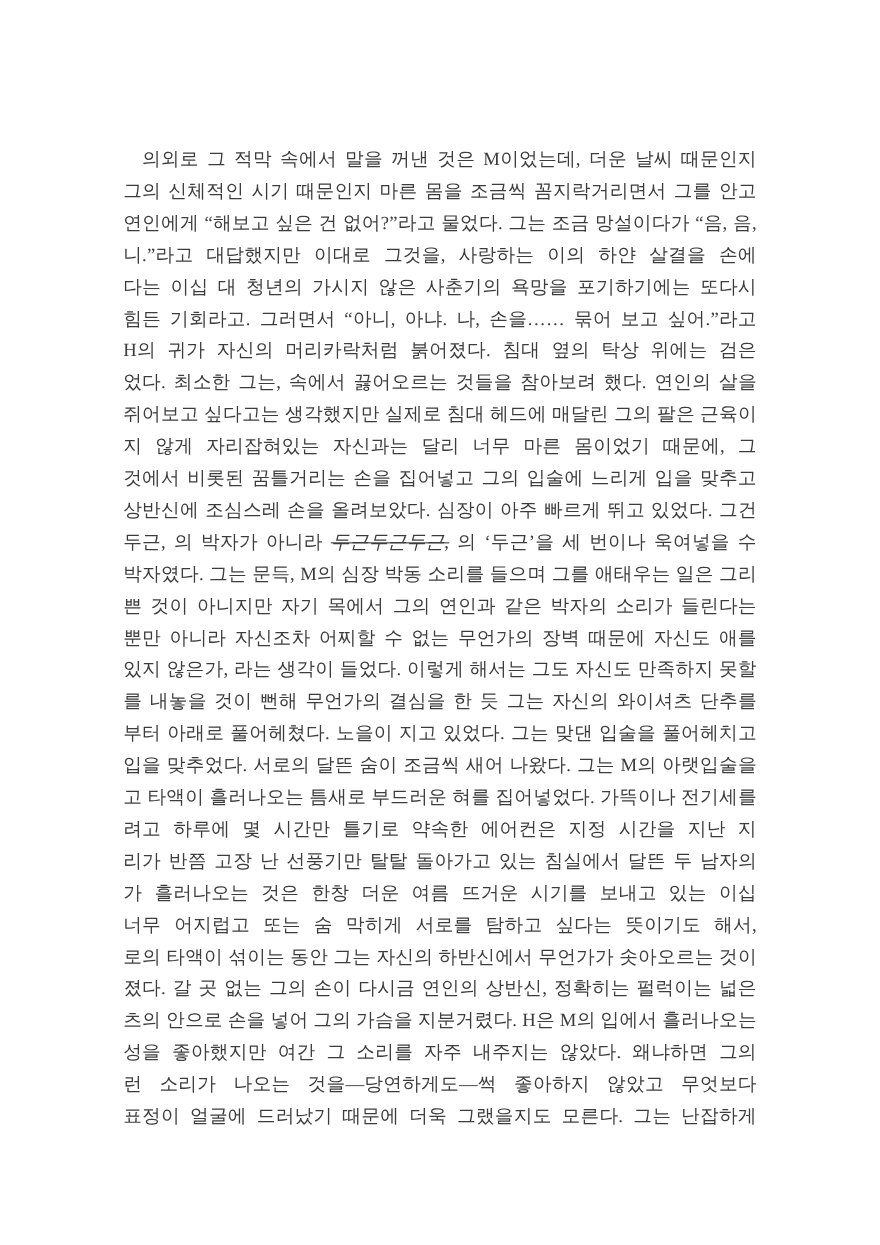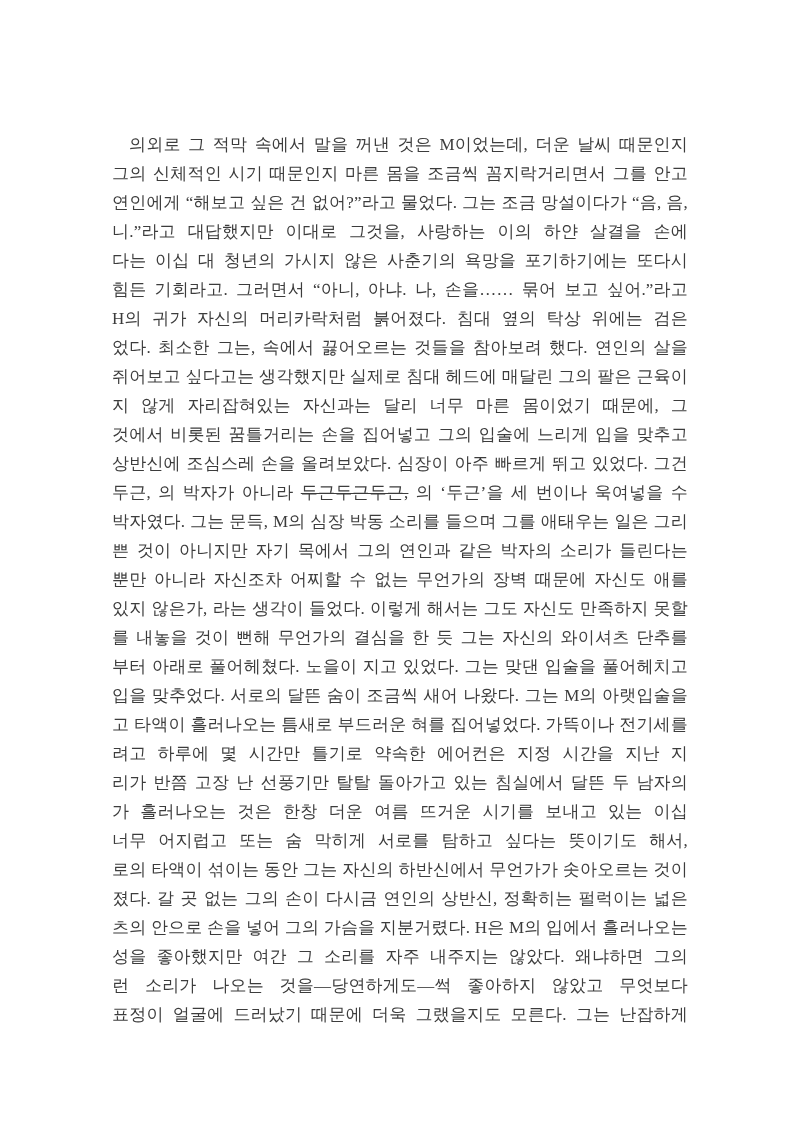--- a/index.html
+++ b/index.html
@@ -35,20 +35,21 @@
     text-align: justify;
     text-align-last: justify;
     word-break: keep-all;
   }
   .line:first-child {
     text-indent: 17px;
   }
   .strike {
     text-decoration: line-through;
     text-decoration-thickness: 1px;
+    font-style: italic;
   }
 </style>
 </head>
 <body>
 
 <div class="page">
   <div class="text-block" style="color: rgb(60, 60, 60);">
       <div class="line"><span>의외로 그 적막 속에서 말을 꺼낸 것은 M이었는데, 더운 날씨 때문인지 아니면</span></div>
       <div class="line"><span>그의 신체적인 시기 때문인지 마른 몸을 조금씩 꼼지락거리면서 그를 안고 있는</span></div>
       <div class="line"><span>연인에게 “해보고 싶은 건 없어?”라고 물었다. 그는 조금 망설이다가 “음, 음, 아</span></div>

